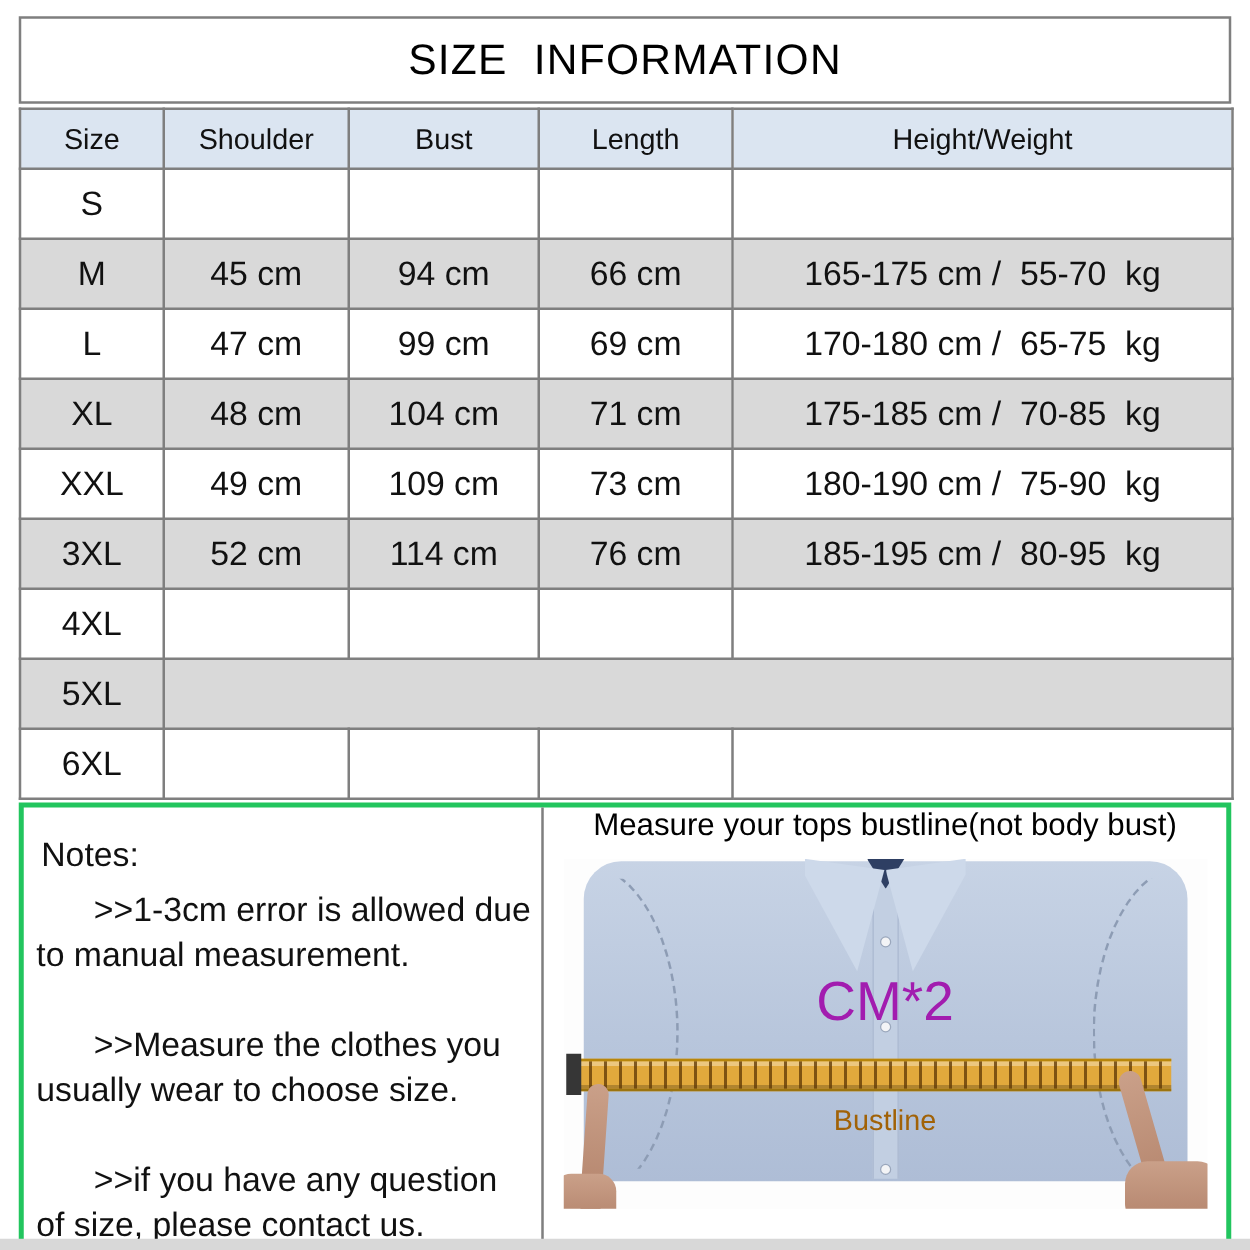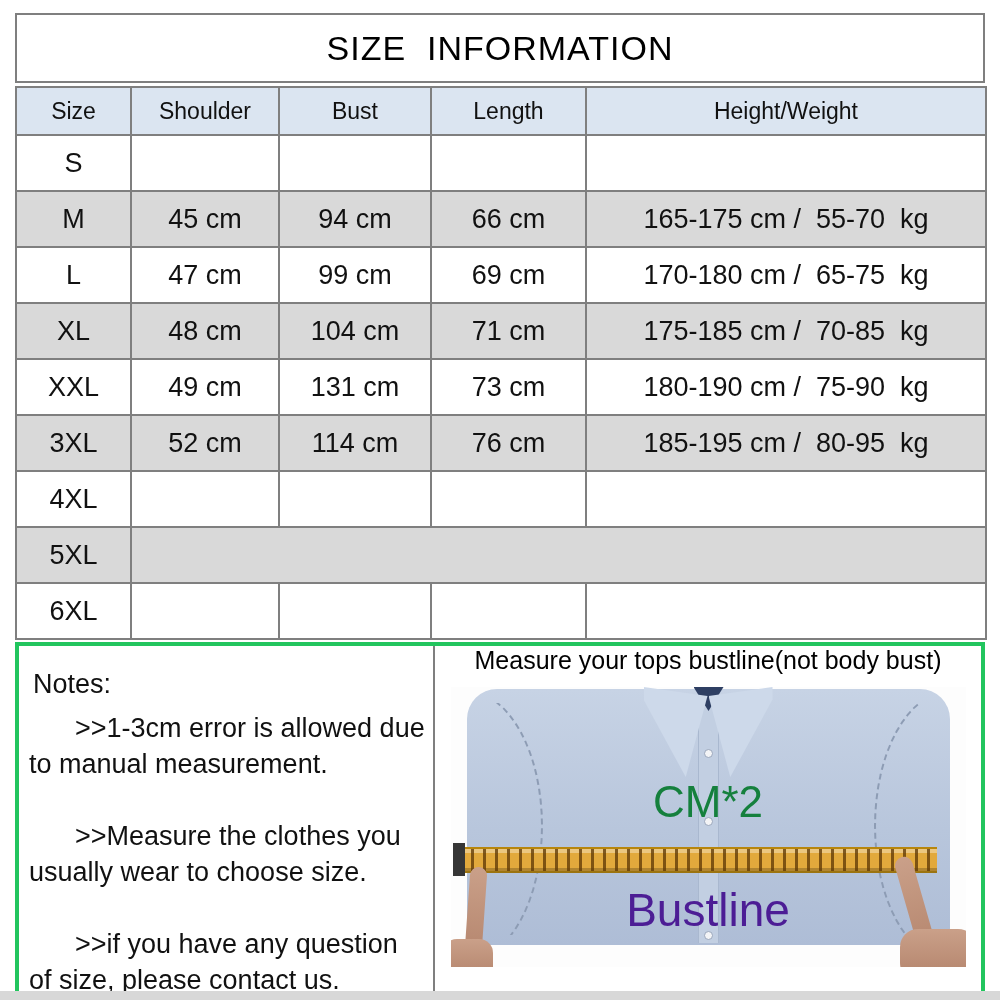--- a/index.html
+++ b/index.html
@@ -104,23 +104,23 @@
       repeating-linear-gradient(90deg, rgba(97,58,6,0.78) 0 3px, rgba(0,0,0,0) 3px 12px),
       linear-gradient(180deg, rgba(255,255,255,0.35) 0 4px, rgba(0,0,0,0) 4px 19px, rgba(0,0,0,0.22) 19px 26px);
     border-top: 2px solid #b8860b; border-bottom: 2px solid #9c7410;
   }
   .tape-end { position: absolute; left: 2px; top: 156px; width: 12px; height: 33px; background: #363636; }
   .hand { position: absolute; background: linear-gradient(180deg, #caa089, #b2826a); }
   .finger-left  { left: 16px;  top: 180px; width: 17px; height: 102px; border-radius: 9px 9px 4px 4px; transform: rotate(4deg); }
   .palm-left    { left: -8px;  top: 252px; width: 50px; height: 42px; border-radius: 14px; }
   .finger-right { right: 40px; top: 168px; width: 18px; height: 112px; border-radius: 10px 10px 5px 5px; transform: rotate(-16deg); }
   .palm-right   { right: -10px; top: 242px; width: 76px; height: 52px; border-radius: 18px; }
-  .photo-label { position: absolute; left: 0; right: 0; text-align: center; color: #15803d; }
+  .photo-label { position: absolute; left: 0; right: 0; text-align: center; color: #a21caf; }
   .cm2 { top: 90px; font-size: 44px; }
-  .bustline { top: 196px; font-size: 46px; color: #4c1d95; }
+  .bustline { top: 196px; font-size: 23px; color: #a16207; }
 
   .bottom-strip {
     position: absolute; left: 0; top: 991px; width: 1000px; height: 9px;
     background: #d8d8d8;
   }
 </style>
 </head>
 <body>
 
 <div class="page">
@@ -170,21 +170,21 @@
         <tr class="shaded">
           <td>XL</td>
           <td>48 cm</td>
           <td>104 cm</td>
           <td>71 cm</td>
           <td class="hw">175-185 cm /  70-85  kg</td>
         </tr>
         <tr>
           <td>XXL</td>
           <td>49 cm</td>
-          <td>131 cm</td>
+          <td>109 cm</td>
           <td>73 cm</td>
           <td class="hw">180-190 cm /  75-90  kg</td>
         </tr>
         <tr class="shaded">
           <td>3XL</td>
           <td>52 cm</td>
           <td>114 cm</td>
           <td>76 cm</td>
           <td class="hw">185-195 cm /  80-95  kg</td>
         </tr>

